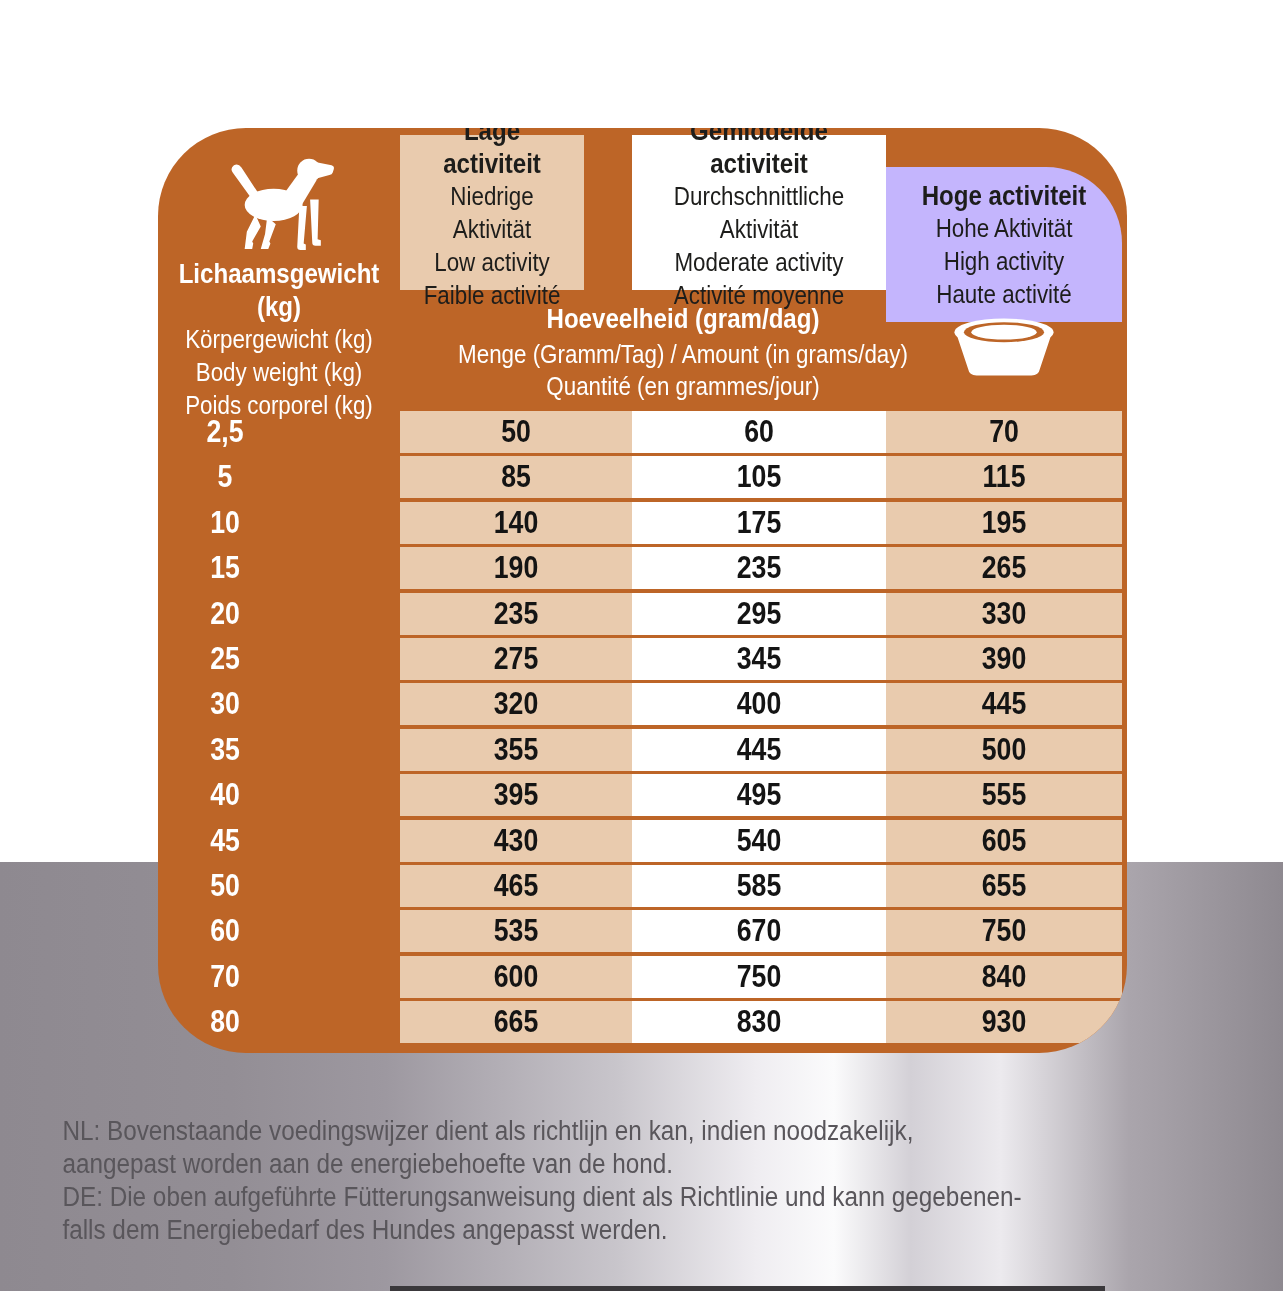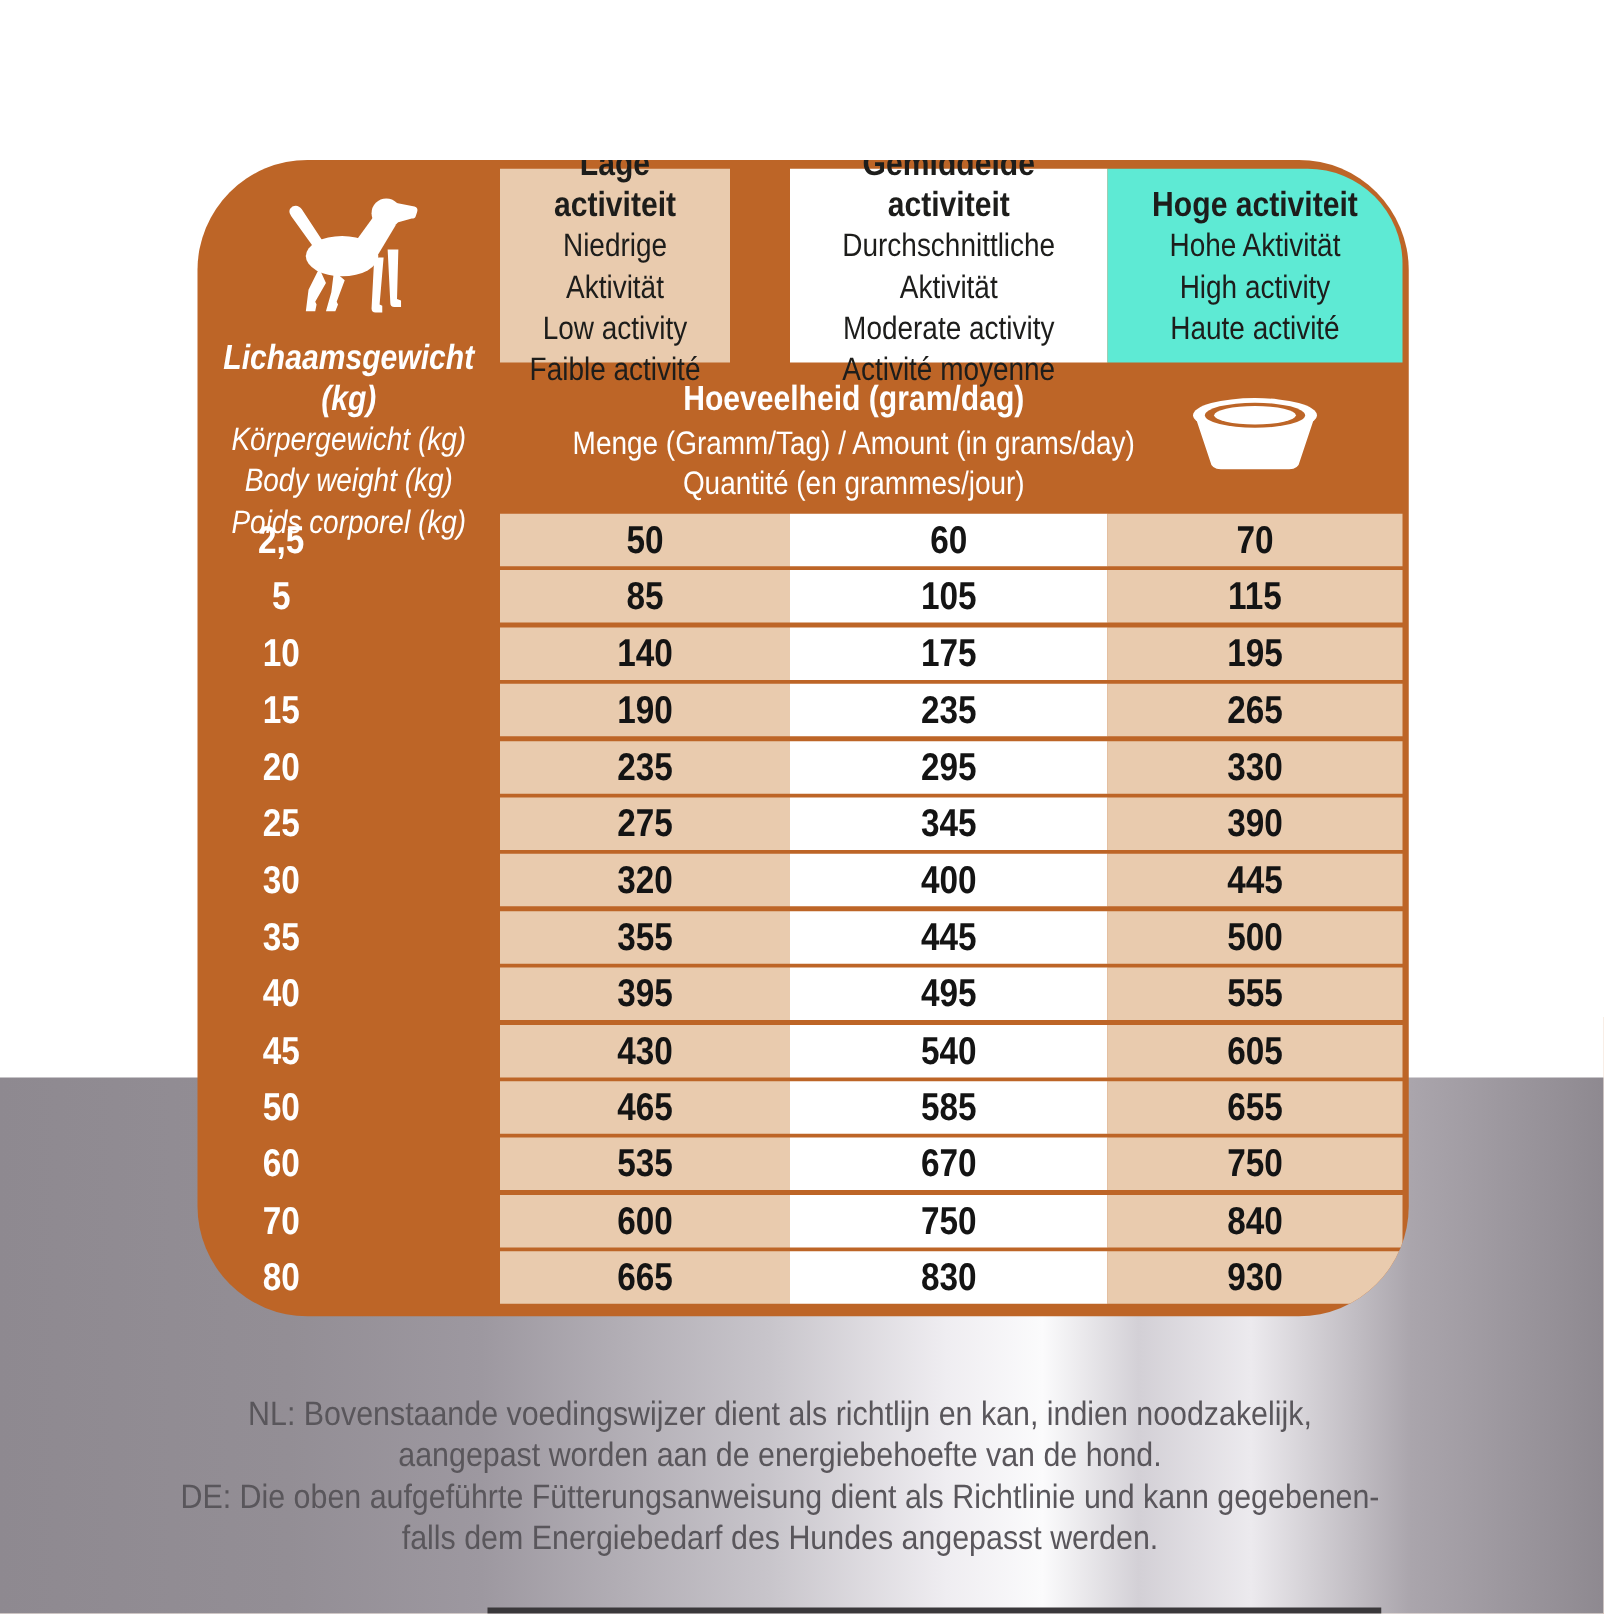--- a/index.html
+++ b/index.html
@@ -12,47 +12,47 @@
       #efedf1 59%,#fbfbfc 65%,#d3d0d6 71%,#eceaee 78%,#aaa5ac 88%,#8e8990 100%);}
   .bottom-strip{position:absolute; left:390px; top:1286px; width:715px; height:5px; background:#3a383b;}
 
   
   .panel{position:absolute; left:158px; top:128px; width:969px; height:925px;
     background:#bd6527; border-radius:88px; overflow:hidden;}
 
   .hdr{position:absolute; top:7px; height:155px; display:flex; flex-direction:column; justify-content:center;}
   .hdr-low {left:242px; width:184px; background:#e9cbae;}
   .hdr-mod {left:474px; width:254px; background:#ffffff;}
-  .hdr-high{left:728px; width:236px; background:#5eead4; border-top-right-radius:76px;}
+  .hdr-high{left:728px; width:236px; background:#c4b5fd; border-top-right-radius:76px;margin-top:32px;}
 
   .hline{display:block; text-align:center; font-size:26px; line-height:33px; color:#1d1d1b; transform:scaleX(0.86);}
   .hline.title{font-weight:bold; font-size:28px;}
 
-  .weight-hdr{position:absolute; left:0; top:141px; width:242px;font-style:italic;}
+  .weight-hdr{position:absolute; left:0; top:129px; width:242px;}
   .weight-hdr .hline{color:#ffffff;}
 
   .band-text{position:absolute; left:245px; top:172px; width:560px;}
   .band-text .hline{color:#ffffff; line-height:32px;}
   .band-text .hline.title{line-height:38px;}
 
   .bowl{position:absolute; left:788px; top:178px; width:116px; height:84px;}
   .dog{position:absolute; left:62px; top:22px; width:118px; height:112px;}
 
   .rows{position:absolute; left:0; top:283px; width:964px;}
   .row{display:flex; height:42px; margin-bottom:3.4px;}
   .cell{box-sizing:border-box; text-align:center;}
   .cell .num{display:block; line-height:42px; font-weight:bold; font-size:31px; color:#141414; transform:scaleX(0.86); white-space:nowrap;}
   .c-w{width:242px; padding-right:108px;}
   .c-w .num{color:#ffffff;}
   .c-1{width:232px; background:#e9cbae;}
   .c-2{width:254px; background:#ffffff;}
   .c-3{width:236px; background:#e9cbae;}
   .row:last-child .c-3{border-bottom-right-radius:72px;}
 
-  .footer{position:absolute; left:0; width:1248px; top:1115px; text-align:center;}
+  .footer{position:absolute; left:0; width:1248px; top:1115px; }
   .fline{display:block; font-size:27px; line-height:33px; color:#59565b; transform:scaleX(0.9); white-space:nowrap;}
 </style>
 </head>
 <body>
 
 <div class="screen">
 
   <div class="silver-band"></div>
   <div class="bottom-strip"></div>
 

